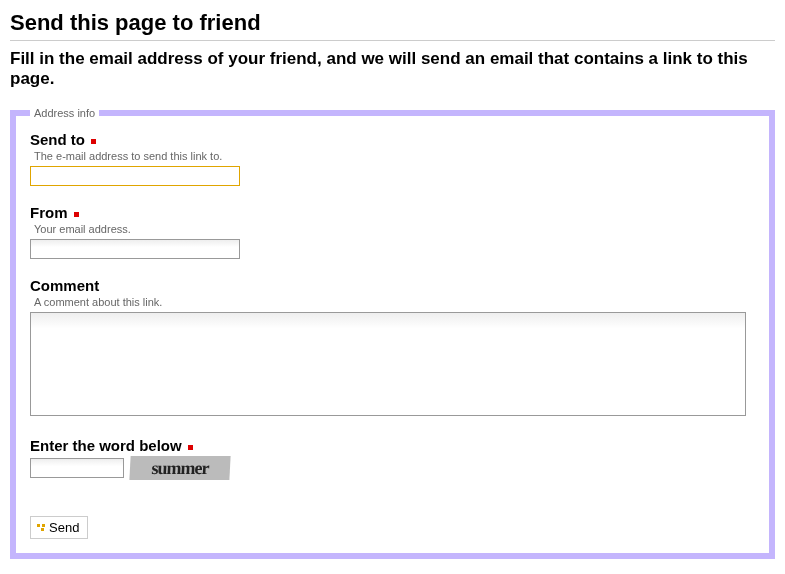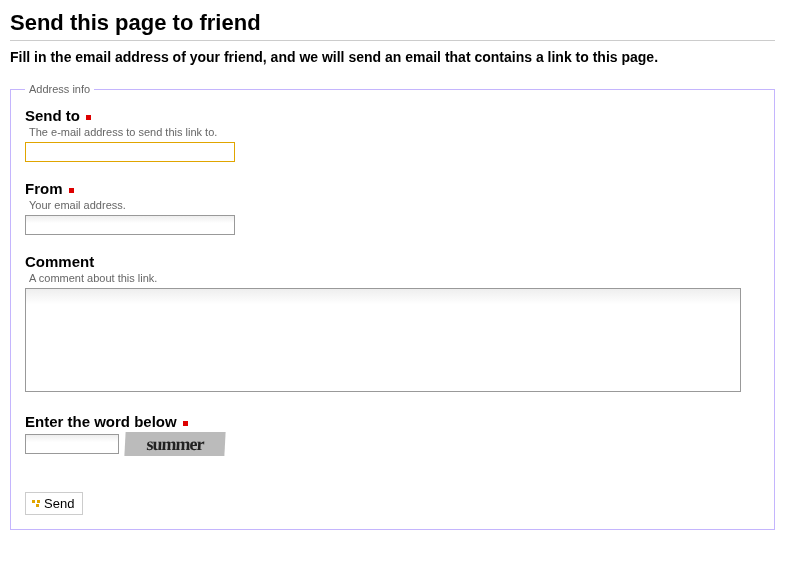--- a/index.html
+++ b/index.html
@@ -14,25 +14,25 @@
   }
   h1.page-title {
     font-size: 22px;
     font-weight: bold;
     margin: 0 0 4px 0;
     padding-bottom: 4px;
     border-bottom: 1px solid #ccc;
   }
   p.instructions {
     font-weight: bold;
-    font-size: 14px;
+    font-size: 17px;
     margin: 8px 0 18px 0;
   }
   fieldset.address-info {
-    border: 1px solid #c4b5fd;
+    border: 6px solid #c4b5fd;
     margin: 0;
     padding: 12px 14px 14px 14px;
   }
   fieldset.address-info legend {
     font-size: 11px;
     color: #666;
     padding: 0 4px;
   }
   .field-group { margin-bottom: 18px; }
   .field-label {

